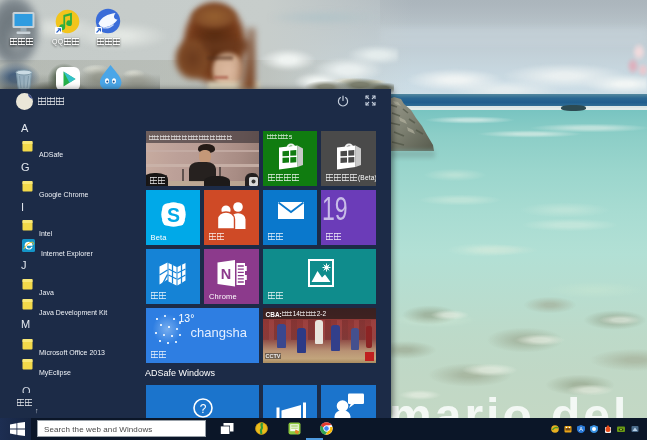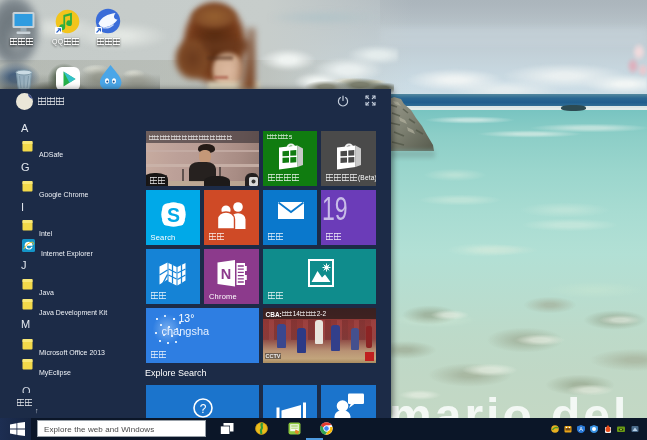--- a/index.html
+++ b/index.html
@@ -306,21 +306,21 @@
         </div>
         <div class="a" style="left: 145.5px; top: 101px; width: 54.5px; height: 54.5px; background: rgb(0, 169, 232); overflow: hidden;">
           <svg class="a" style="left:13px;top:10px" width="29" height="29" viewBox="0 0 29 29">
             <circle cx="14.5" cy="14.5" r="12.2" fill="#fff"></circle>
             <circle cx="8.8" cy="8.8" r="5.6" fill="#fff"></circle>
             <circle cx="20.2" cy="8.8" r="5.6" fill="#fff"></circle>
             <circle cx="8.8" cy="20.2" r="5.6" fill="#fff"></circle>
             <circle cx="20.2" cy="20.2" r="5.6" fill="#fff"></circle>
             <text x="14.5" y="21.5" text-anchor="middle" font-family="Liberation Sans" font-size="19.5" font-weight="bold" fill="#00a9e8">S</text>
           </svg>
-          <div class="lbl" style="left:5px;top:43px">Search</div>
+          <div class="lbl" style="left:5px;top:43px">Beta</div>
         </div>
         <div class="a" style="left: 204px; top: 101px; width: 54.5px; height: 54.5px; background: rgb(207, 74, 38); overflow: hidden;">
           <svg class="a" style="left:12px;top:11px" width="32" height="28" viewBox="0 0 32 28">
             <g fill="#fff">
               <circle cx="22" cy="6" r="4.8"></circle>
               <path d="M14.5 28 v-9.5 a7.5 6.3 0 0 1 15 0 V28z"></path>
             </g>
             <g fill="#fff" stroke="#cf4a26" stroke-width="1.4">
               <circle cx="10" cy="9" r="5.3"></circle>
               <path d="M1.5 28 v-10 a8.5 7 0 0 1 17 0 v10z"></path>
@@ -367,38 +367,38 @@
             <path d="M3.5 23 L9.5 12 L14 18.5 L17 15.5 L22.5 23z" fill="#fff"></path>
             <circle cx="18.5" cy="8.5" r="2.2" fill="#fff"></circle>
             <path d="M18.5 4.5 v2 M18.5 10.5 v2 M14.5 8.5 h2 M20.5 8.5 h2 M15.7 5.7 l1.4 1.4 M19.9 10 l1.4 1.4 M21.3 5.7 l-1.4 1.4 M17.1 10 l-1.4 1.4" stroke="#fff" stroke-width="1"></path>
           </svg>
           <div class="lbl" style="left:5px;top:43px"><i class="z "></i><i class="z "></i></div>
         </div>
         <div class="a" style="left: 145.5px; top: 219px; width: 113px; height: 54.5px; background: rgb(46, 126, 226); overflow: hidden;">
           <div class="a" style="left:3px;top:2px;width:36px;height:38px;background:radial-gradient(ellipse 50% 50% at 50% 50%,rgba(190,220,252,.5) 0%,rgba(190,220,252,.12) 60%,rgba(190,220,252,0) 80%)"></div>
           <div class="a" style="left:6px;top:5px;width:32px;height:33px;background:radial-gradient(circle 1.7px at 5px 6px,#dcebfc 60%,transparent 70%),radial-gradient(circle 1.3px at 13px 3px,#cfe4fb 60%,transparent 70%),radial-gradient(circle 1.8px at 22px 6px,#dcebfc 60%,transparent 70%),radial-gradient(circle 1.3px at 28px 10px,#cfe4fb 60%,transparent 70%),radial-gradient(circle 1.6px at 9px 12px,#dcebfc 60%,transparent 70%),radial-gradient(circle 1.9px at 17px 14px,#e4f0fd 60%,transparent 70%),radial-gradient(circle 1.3px at 25px 16px,#cfe4fb 60%,transparent 70%),radial-gradient(circle 1.7px at 4px 20px,#dcebfc 60%,transparent 70%),radial-gradient(circle 1.4px at 12px 22px,#cfe4fb 60%,transparent 70%),radial-gradient(circle 1.8px at 20px 23px,#dcebfc 60%,transparent 70%),radial-gradient(circle 1.4px at 28px 22px,#cfe4fb 60%,transparent 70%),radial-gradient(circle 1.6px at 8px 28px,#dcebfc 60%,transparent 70%),radial-gradient(circle 1.8px at 16px 30px,#dcebfc 60%,transparent 70%),radial-gradient(circle 1.3px at 24px 29px,#cfe4fb 60%,transparent 70%)"></div>
           <div class="a" style="left:33px;top:4px;color:#fff;font-size:10.5px">13°</div>
-          <div class="a" style="left:16px;top:17px;color:#e4efff;font-size:11px">changsha</div>
+          <div class="a" style="left:45px;top:17px;color:#e4efff;font-size:13px">changsha</div>
           <div class="lbl" style="left:5px;top:43px"><i class="z "></i><i class="z "></i></div>
         </div>
         <div class="a" style="left: 262.5px; top: 219px; width: 113px; height: 54.5px; background: linear-gradient(rgb(124, 48, 48) 0%, rgb(151, 60, 56) 30%, rgb(138, 68, 64) 55%, rgb(184, 146, 116) 78%, rgb(194, 164, 124) 92%, rgb(168, 140, 96) 100%); overflow: hidden;">
           <div class="a" style="left:0;top:12px;width:113px;height:20px;opacity:.6;background:repeating-linear-gradient(90deg,#8a3434 0,#8a3434 6px,#a04444 6px,#a04444 11px,#7a3030 11px,#7a3030 17px)"></div>
           <div class="a" style="left:14px;top:16px;width:9px;height:24px;border-radius:3px 3px 1px 1px;background:#3a478e"></div>
           <div class="a" style="left:34px;top:20px;width:9px;height:25px;border-radius:3px 3px 1px 1px;background:#2c3a86"></div>
           <div class="a" style="left:52px;top:12px;width:8px;height:24px;border-radius:3px 3px 1px 1px;background:#e8e4dc"></div>
           <div class="a" style="left:68px;top:17px;width:9px;height:26px;border-radius:3px 3px 1px 1px;background:#323f8a"></div>
           <div class="a" style="left:88px;top:20px;width:8px;height:22px;border-radius:3px 3px 1px 1px;background:#44508e"></div>
           <div class="a" style="left:103px;top:18px;width:6px;height:22px;border-radius:2px;background:#8c2424"></div>
           <div class="a" style="left:0;top:0;width:113px;height:11px;background:rgba(32,26,26,.72)"></div>
           <div class="a" style="left:3px;top:2.5px;color:#fff;font-size:6.5px;font-weight:bold;letter-spacing:0">CBA:</div>
           <div class="a" style="left:19px;top:2.5px"><i class="z s6"></i><i class="z s6"></i><span style="color:#fff;font-size:6.5px;vertical-align:top;line-height:6px">14</span><i class="z s6"></i><i class="z s6"></i><i class="z s6"></i><span style="color:#fff;font-size:6.5px;vertical-align:top;line-height:6px">2-2</span></div>
           <div class="a" style="left:2px;top:45px;color:#eee;font-size:5.5px;font-weight:bold;background:rgba(50,45,45,.55);padding:0 1px">CCTV</div>
           <div class="a" style="left:102px;top:44px;width:9px;height:9px;background:#c02020"></div>
         </div>
-        <div class="a" style="left: 145px; top: 279px; color: rgb(255, 255, 255); font-size: 9px;">Explore Search</div>
+        <div class="a" style="left: 145px; top: 279px; color: rgb(255, 255, 255); font-size: 9px;">ADSafe Windows</div>
         <div class="a" style="left: 145.5px; top: 296px; width: 113px; height: 33px; background: rgb(27, 116, 204); overflow: hidden;">
           <svg class="a" style="left:47px;top:13px" width="20" height="20" viewBox="0 0 20 20">
             <circle cx="10" cy="10" r="9" fill="none" stroke="#fff" stroke-width="1.6"></circle>
             <text x="10" y="14.5" text-anchor="middle" font-family="Liberation Sans" font-size="12" fill="#fff">?</text>
           </svg>
         </div>
         <div class="a" style="left: 262.5px; top: 296px; width: 54.5px; height: 33px; background: rgb(27, 116, 204); overflow: hidden;">
           <svg class="a" style="left:13px;top:17px" width="31" height="16" viewBox="0 0 31 16">
             <rect x="0.5" y="5.5" width="3" height="10.5" fill="#fff"></rect>
             <path d="M5.5 8.5 L25 3 V16 L5.5 16z" fill="#fff"></path>
@@ -416,21 +416,21 @@
         </div>
       </div>
 </div>
 
 <div class="a" id="bar" style="left:0;top:418px;width:647px;height:22px;background:#0b1628">
   <div class="a" style="left:0;top:0;width:31px;height:22px;background:linear-gradient(90deg,#1d2e52,#162440)"></div>
   <svg class="a" style="left:9.5px;top:4px" width="15" height="14" viewBox="0 0 15 14">
     <path d="M0 2.4 L6.5 1.2 V6.6 H0 z M7.3 1 L15 0 V6.6 H7.3 z M0 7.4 H6.5 V12.8 L0 11.6 z M7.3 7.4 H15 V14 L7.3 13z" fill="#fff"></path>
   </svg>
   <div class="a" style="left:37px;top:2px;width:169px;height:17px;background:#fff;border:1px solid #98a0a8">
-    <div style="font-size:8px;color:#4a4a4a;padding:4px 0 0 6px;white-space:nowrap;letter-spacing:.1px">Explore the web and Windows</div>
+    <div style="font-size:8px;color:#4a4a4a;padding:4px 0 0 6px;white-space:nowrap;letter-spacing:.1px">Search the web and Windows</div>
   </div>
 
   <svg class="a" style="left:220px;top:5px" width="14" height="12" viewBox="0 0 14 12">
     <rect x="3.5" y="0" width="10" height="8.5" fill="#fff"></rect>
     <rect x="0" y="2.6" width="10" height="9" fill="#0b1628"></rect>
     <rect x="0.8" y="3.4" width="8.6" height="7.6" fill="#fff"></rect>
   </svg>
 
   <svg class="a" style="left:255px;top:4px" width="13" height="13" viewBox="0 0 13 13">
     <circle cx="6.5" cy="6.5" r="6" fill="#ecbc1c"></circle>

